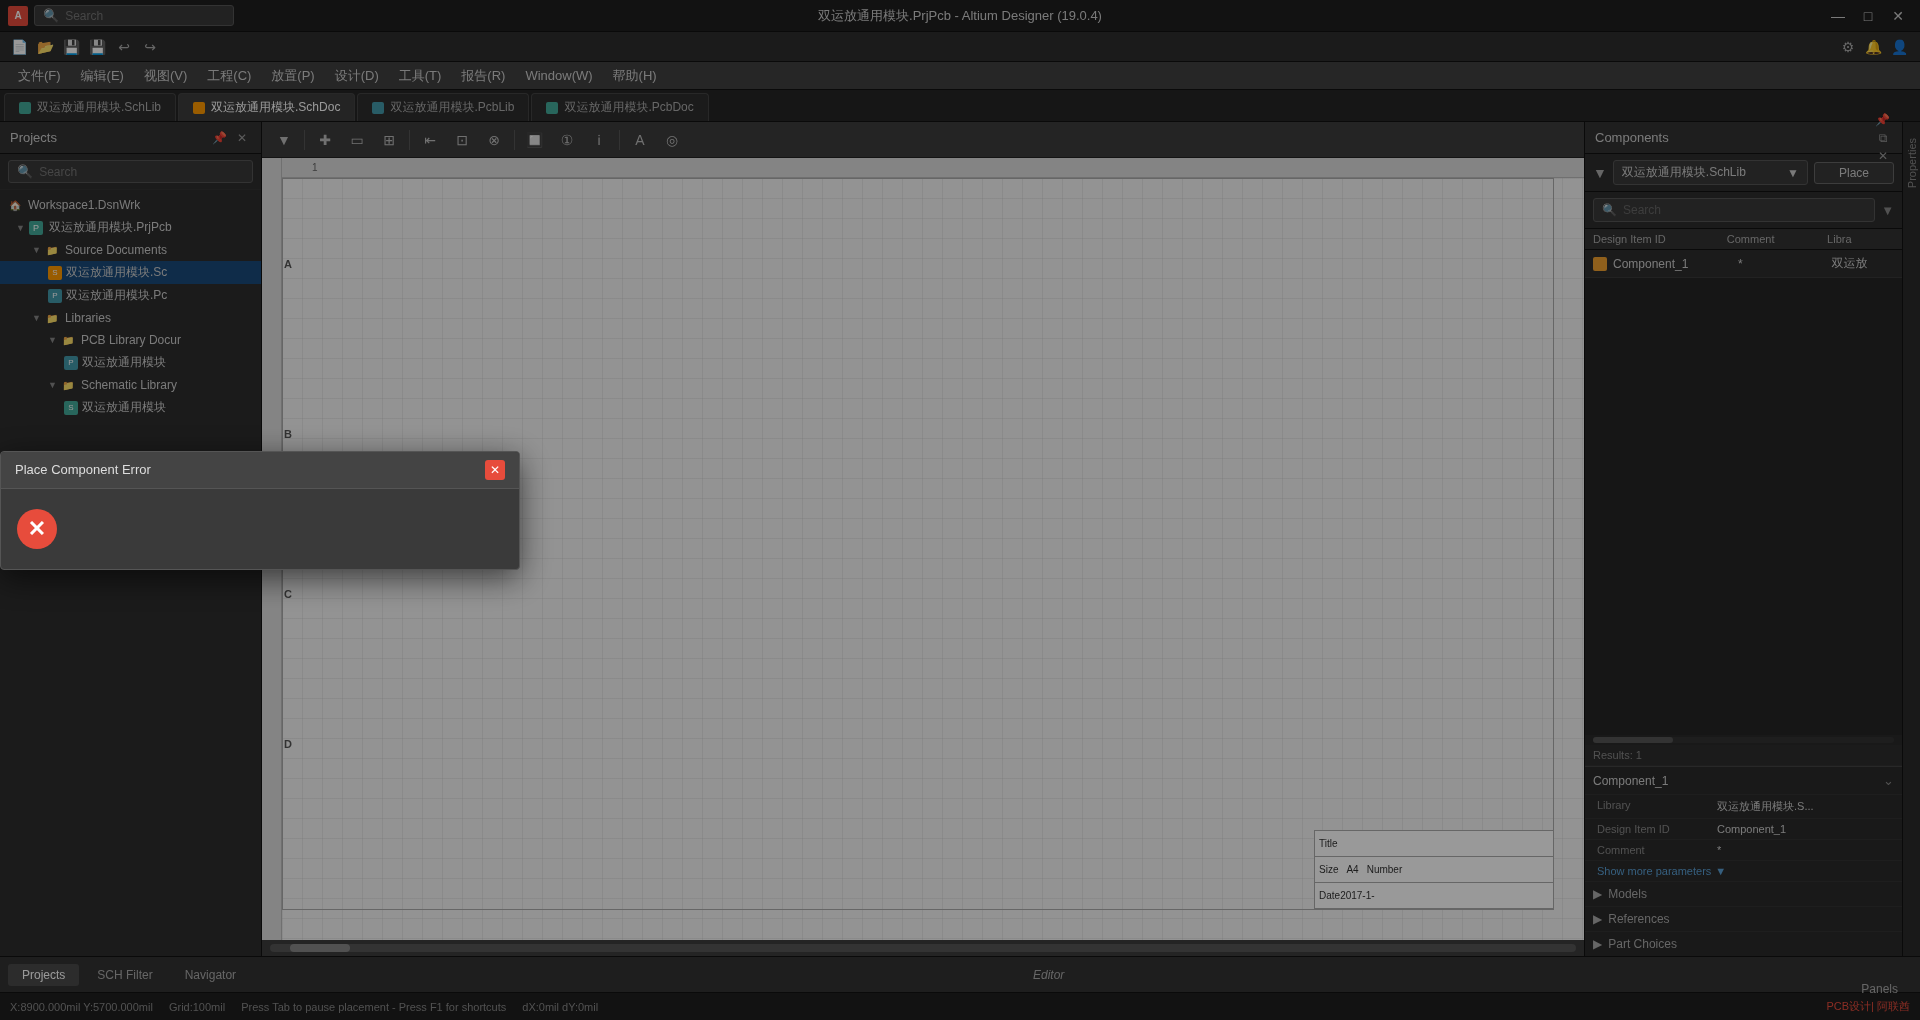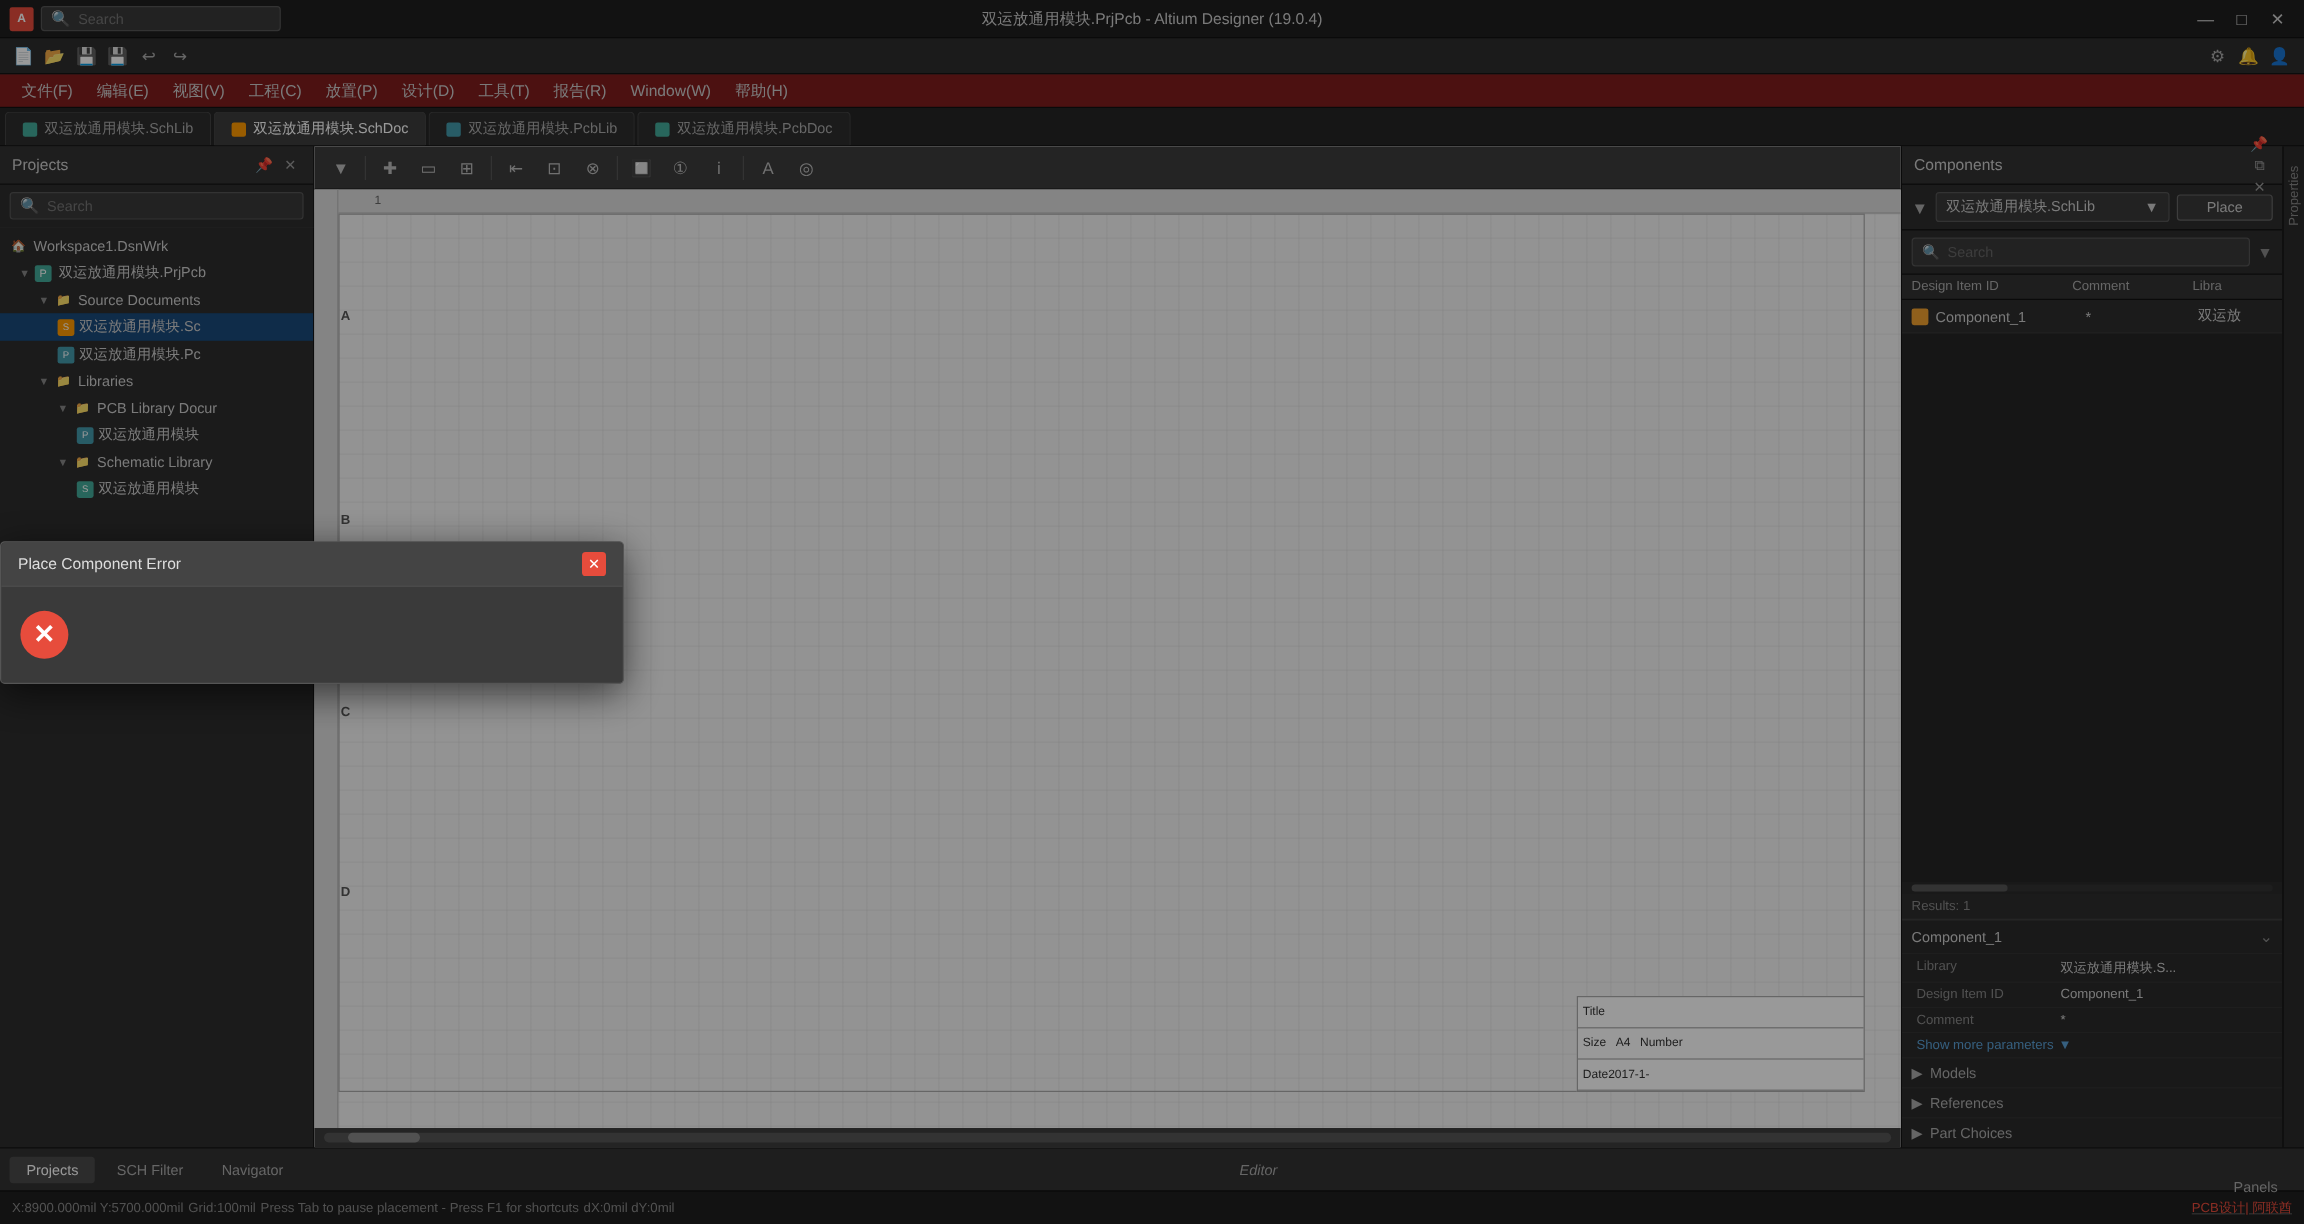--- a/index.html
+++ b/index.html
@@ -89,21 +89,21 @@
       width: 24px; height: 24px;
       display: flex; align-items: center; justify-content: center;
       cursor: pointer;
       color: #aaa;
       font-size: 14px;
     }
 
     
     #menu-bar {
       height: 28px;
-      background: #7f1d1d;
+      background: #404040;
       display: flex;
       align-items: center;
       padding: 0 8px;
       border-bottom: 1px solid #111;
     }
     .menu-item {
       padding: 4px 10px;
       cursor: pointer;
       color: #ccc;
       font-size: 13px;
@@ -479,22 +479,22 @@
       height: 28px;
       background: #1e1e1e;
       display: flex;
       align-items: center;
       padding: 0 10px;
       border-top: 1px solid #111;
       font-size: 11px;
       color: #888;
       justify-content: space-between;
     }
-    #bottom-bar .status-left { display: flex; gap: 4px; }
-    #bottom-bar .status-right { display: flex; gap: 8px; color: #555; text-decoration: underline; }
+    #bottom-bar .status-left { display: flex; gap: 16px; }
+    #bottom-bar .status-right { display: flex; gap: 8px; color: #555; }
 
     
     #bottom-tabs {
       height: 36px;
       background: #333;
       display: flex;
       align-items: center;
       padding: 0 8px;
       gap: 4px;
       border-top: 1px solid #111;

